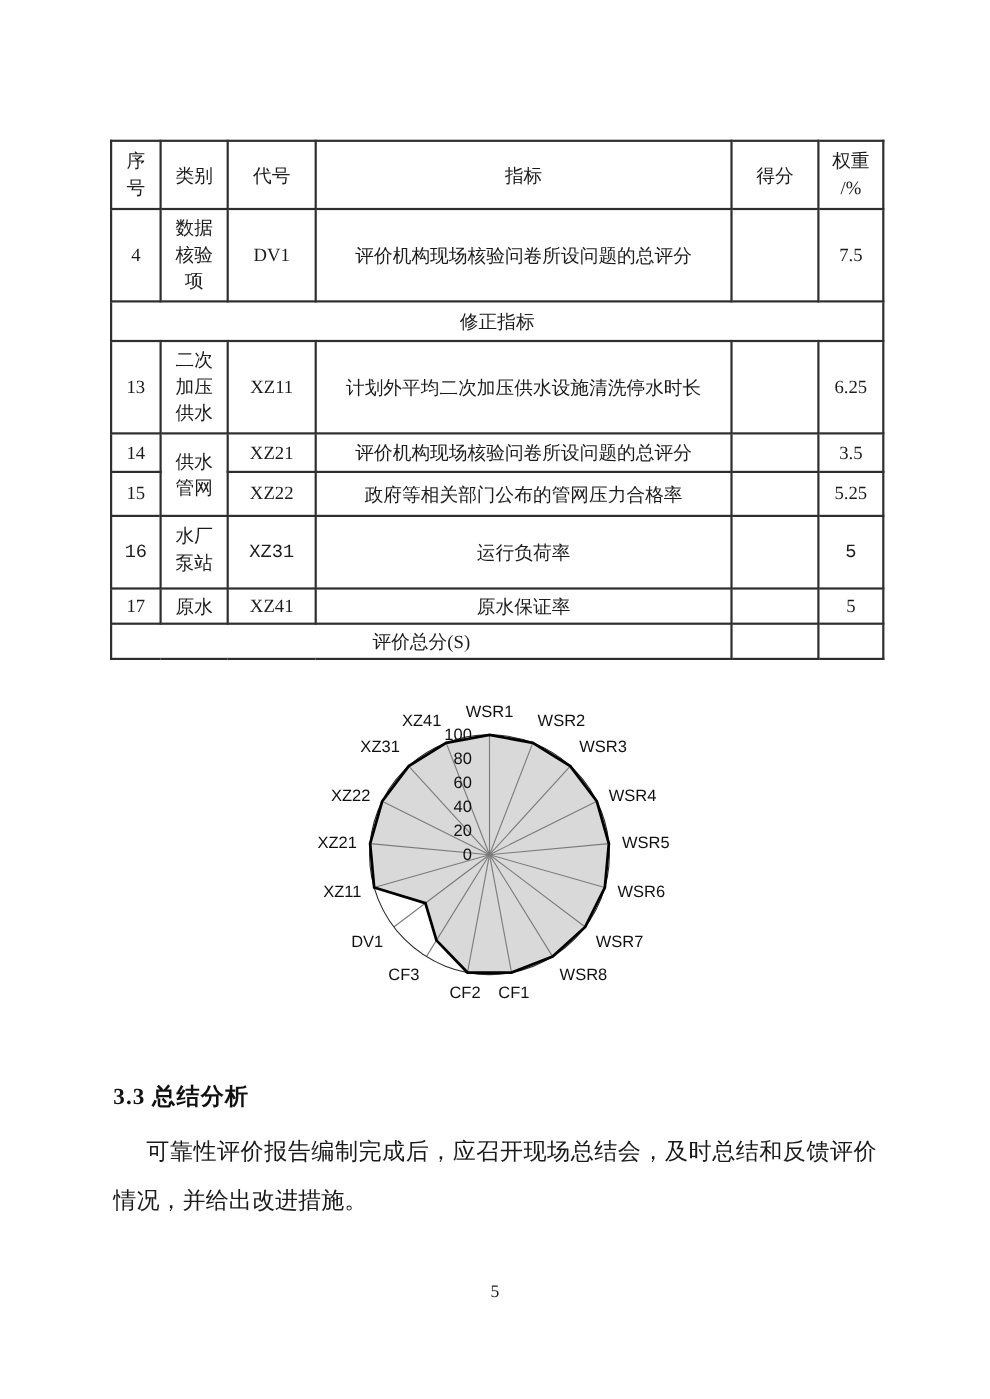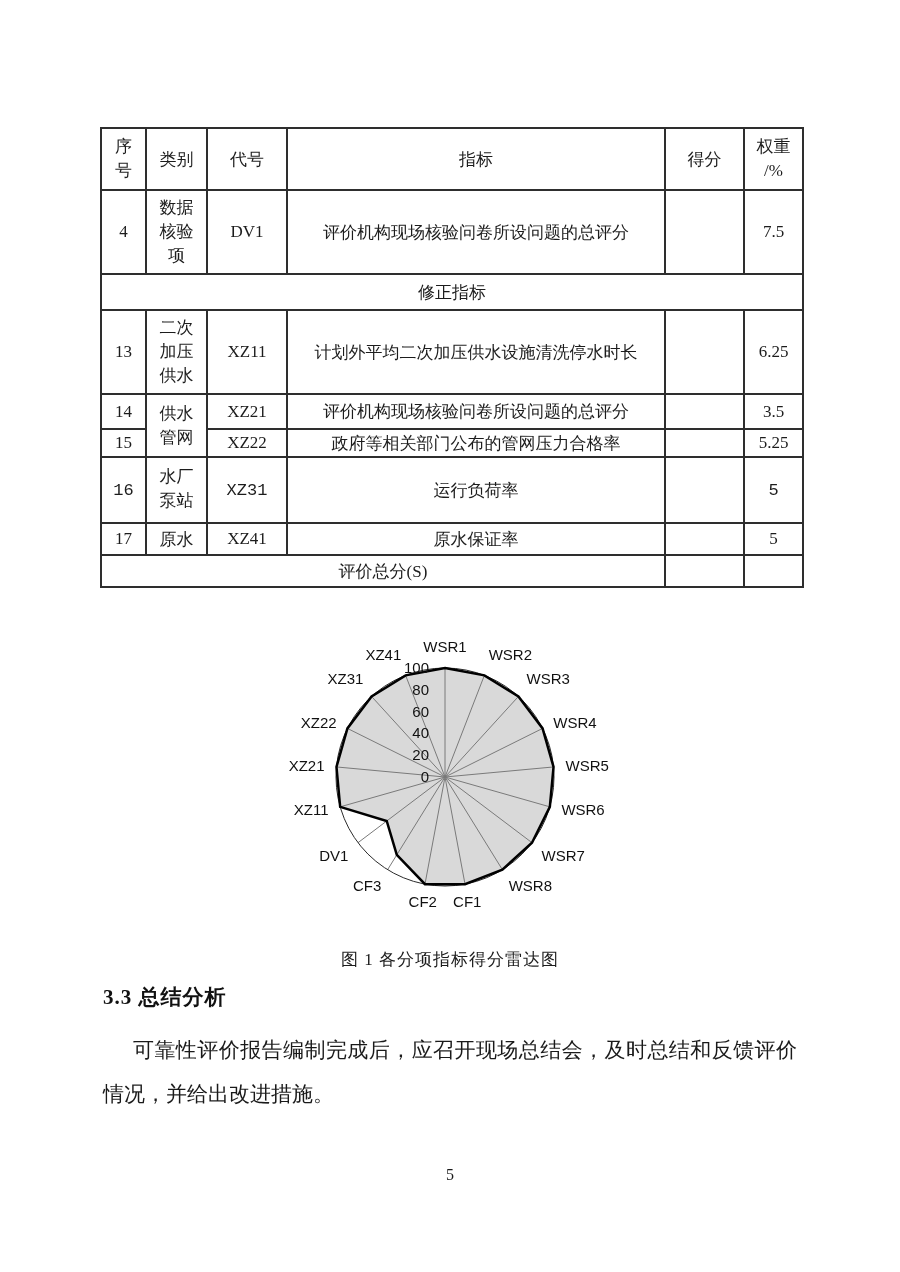--- a/index.html
+++ b/index.html
@@ -14,40 +14,41 @@
   table.ind td{
     border:2px solid #2e2e2e;text-align:center;vertical-align:middle;
     font-size:17px;padding:0;color:#1c1c1c;
   }
   .pre{white-space:pre-line;line-height:1.4;}
   .r-head{height:62px;}
   .r12{height:84px;}
   .r-sec{height:36px;margin-top:32px;}
   .r13{height:84px;}
   .r14{height:35px;font-family:Liberation Serif, serif;}
-  .r15{height:28px;}
+  .r15{height:40px;}
   .r16{height:66px;font-family:Liberation Mono, monospace;}
   .r17{height:32px;}
   .r-total{height:32px;margin-left:46px;}
   
   #radar{position:absolute;left:280px;top:628px;}
   #radar text{font-family:"Liberation Sans","DejaVu Sans",sans-serif;}
   
   .caption{
     position:absolute;left:0;top:948px;width:900px;text-align:center;
     font-size:17px;letter-spacing:1px;white-space:pre;color:#1c1c1c;
   }
   .heading{
     position:absolute;left:103px;top:983px;font-size:21px;font-weight:bold;
     color:#111;letter-spacing:1px;
   }
   .body-text{
     position:absolute;left:103px;top:1028px;width:694px;margin:0;
     font-size:21px;line-height:44px;text-indent:30px;text-align:justify;
     color:#1a1a1a;
+    font-family:Liberation Mono, monospace;
   }
   .pageno{
     position:absolute;left:0;top:1166px;width:900px;text-align:center;
     font-size:16px;color:#1a1a1a;
   }
 </style>
 </head>
 <body>
 
 <div class="page">
@@ -177,18 +178,17 @@
       <text x="83.48282711876651" y="55.57992101630032" text-anchor="end" font-size="15" fill="#111111">XZ31</text>
       <text x="121.28975839135448" y="32.17086024207295" text-anchor="end" font-size="15" fill="#111111">XZ41</text>
       <text x="149" y="154" text-anchor="end" font-size="15" fill="#111111">0</text>
       <text x="149" y="132.2" text-anchor="end" font-size="15" fill="#111111">20</text>
       <text x="149" y="110.4" text-anchor="end" font-size="15" fill="#111111">40</text>
       <text x="149" y="88.6" text-anchor="end" font-size="15" fill="#111111">60</text>
       <text x="149" y="66.8" text-anchor="end" font-size="15" fill="#111111">80</text>
       <text x="149" y="45" text-anchor="end" font-size="15" fill="#111111">100</text>
     </svg>
 
-  <div class="caption">图 1 各分项指标得分雷达图</div>
   <div class="heading">3.3 总结分析</div>
   <p class="body-text">可靠性评价报告编制完成后，应召开现场总结会，及时总结和反馈评价情况，并给出改进措施。</p>
   <div class="pageno">5</div>
 
 </div>
 
 </body></html>

